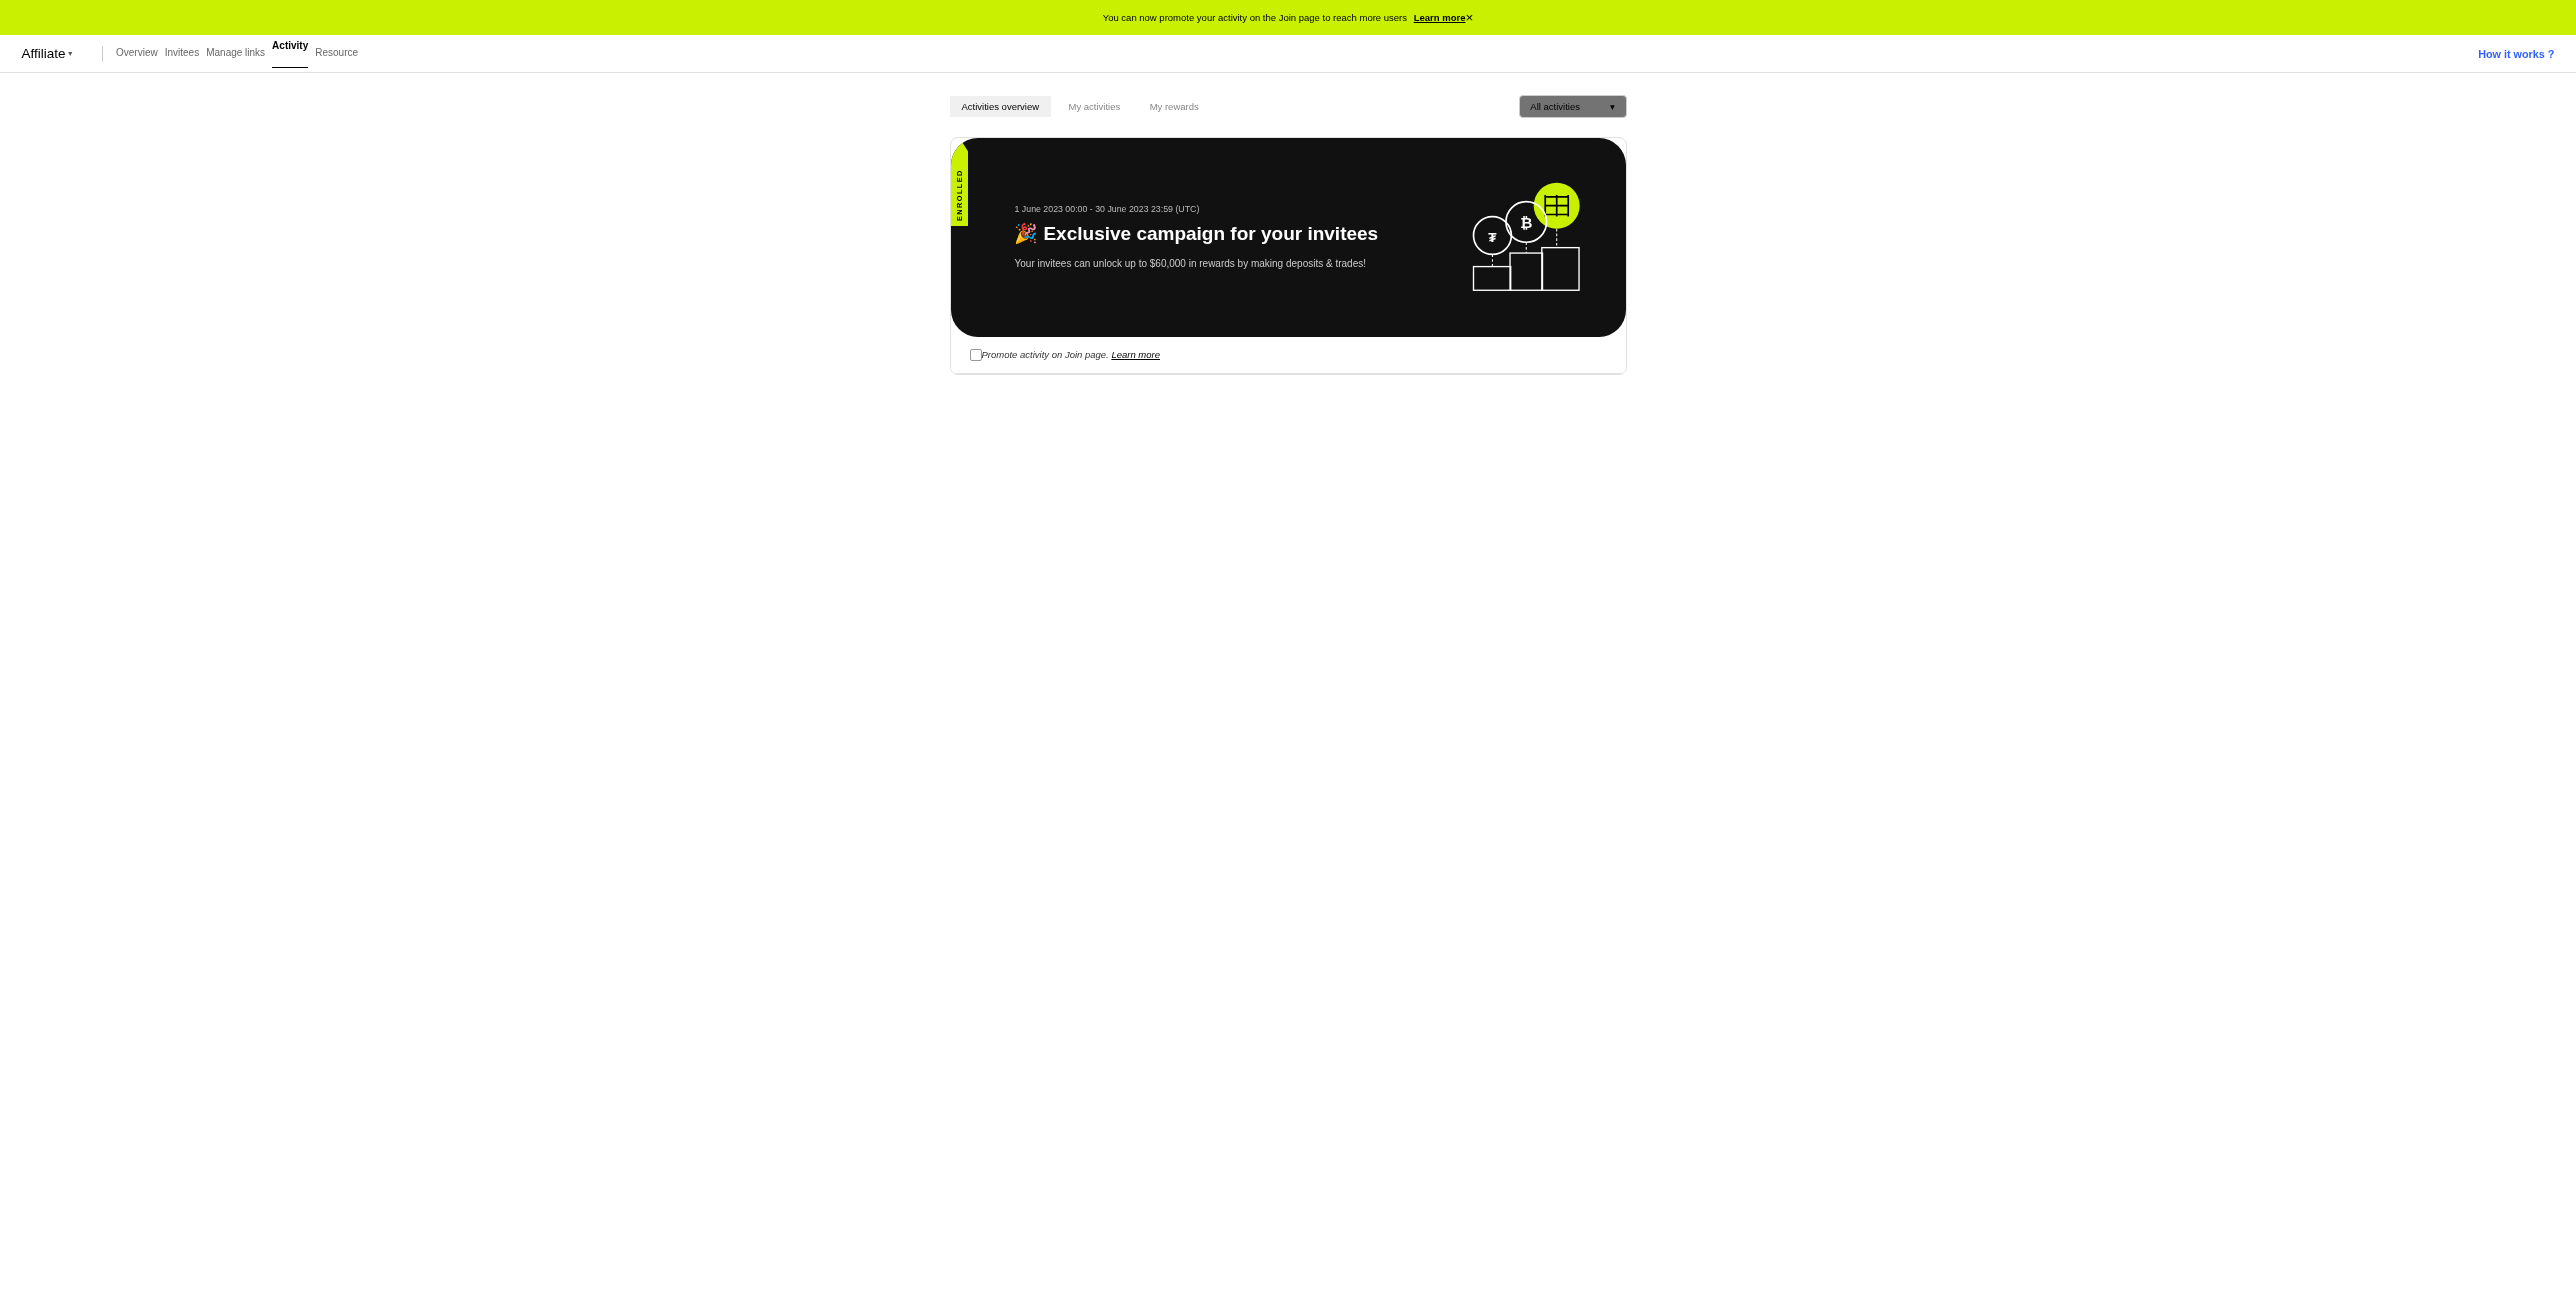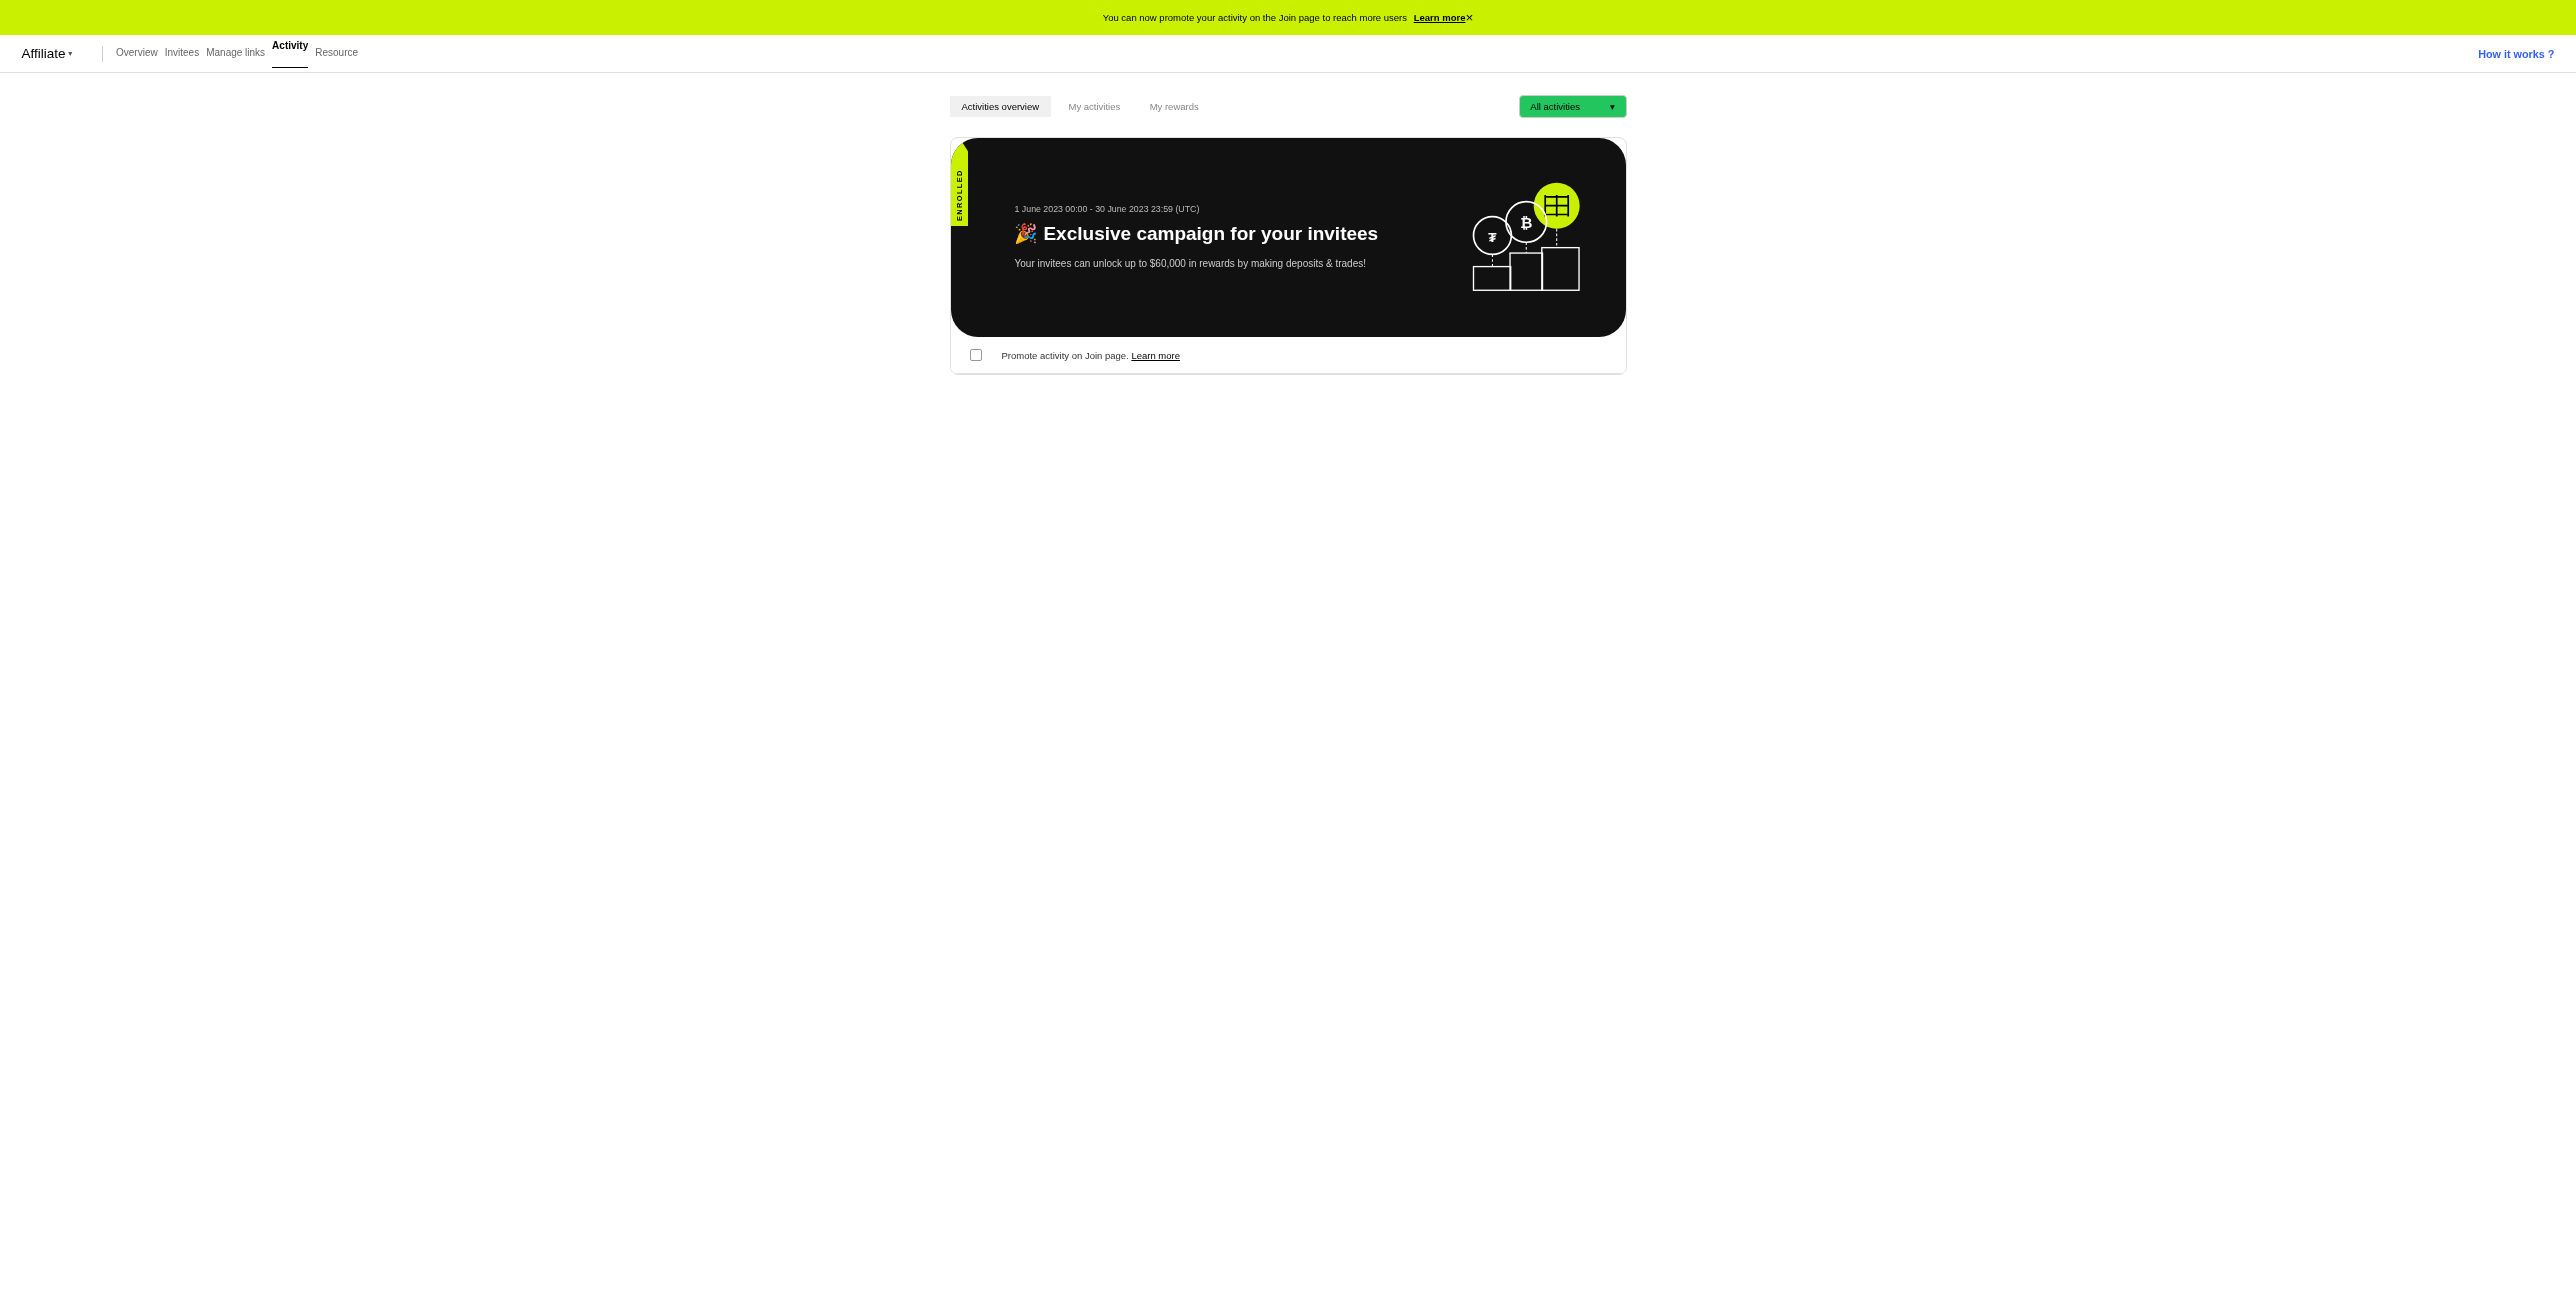--- a/index.html
+++ b/index.html
@@ -91,21 +91,21 @@
     }
     .sub-tab-dropdown {
       display: flex;
       align-items: flex-end;
       gap: 13px;
       border: 0.7px solid #ccc;
       border-radius: 4px;
       padding: 5.4px 10.8px;
       font-size: 9.5px;
       cursor: pointer;
-      background: #22c55e;
+      background: #737373;
       min-width: 108px;
       justify-content: space-between;
     }
 
     
     .campaign-card {
       border-radius: 8px;
       overflow: hidden;
       border: 0.7px solid #e0e0e0;
     }
@@ -154,24 +154,25 @@
       height: 115px;
       flex-shrink: 0;
     }
 
     
     .campaign-card-bottom {
       background: #fff;
     }
     .promote-row {
       display: flex;
-      align-items: flex-end;
-      gap: 20px;
+      align-items: flex-start;
+      gap: 0;
       padding: 12px 19px;
       border-bottom: 0.7px solid #e0e0e0;
+      font-style: italic;
     }
     .promote-checkbox {
       width: 12px;
       height: 12px;
       border: 1px solid #999;
       border-radius: 2px;
       background: #fff;
       cursor: pointer;
       flex-shrink: 0;
     }

